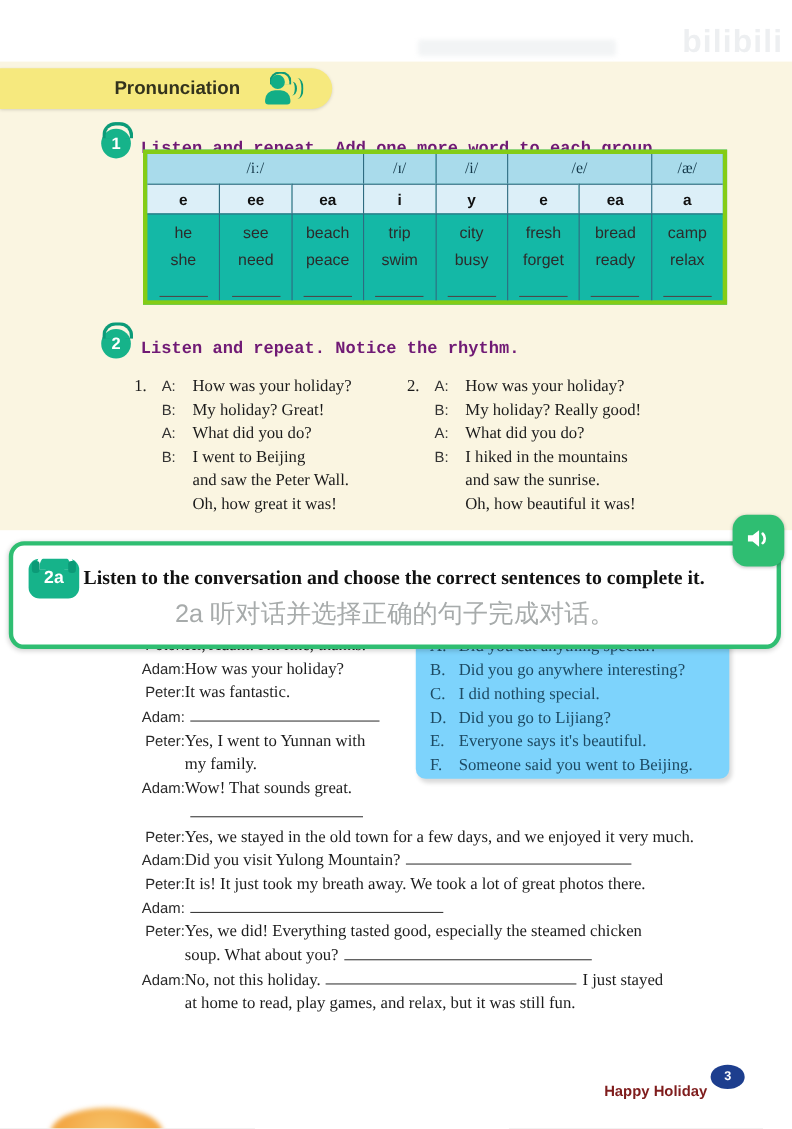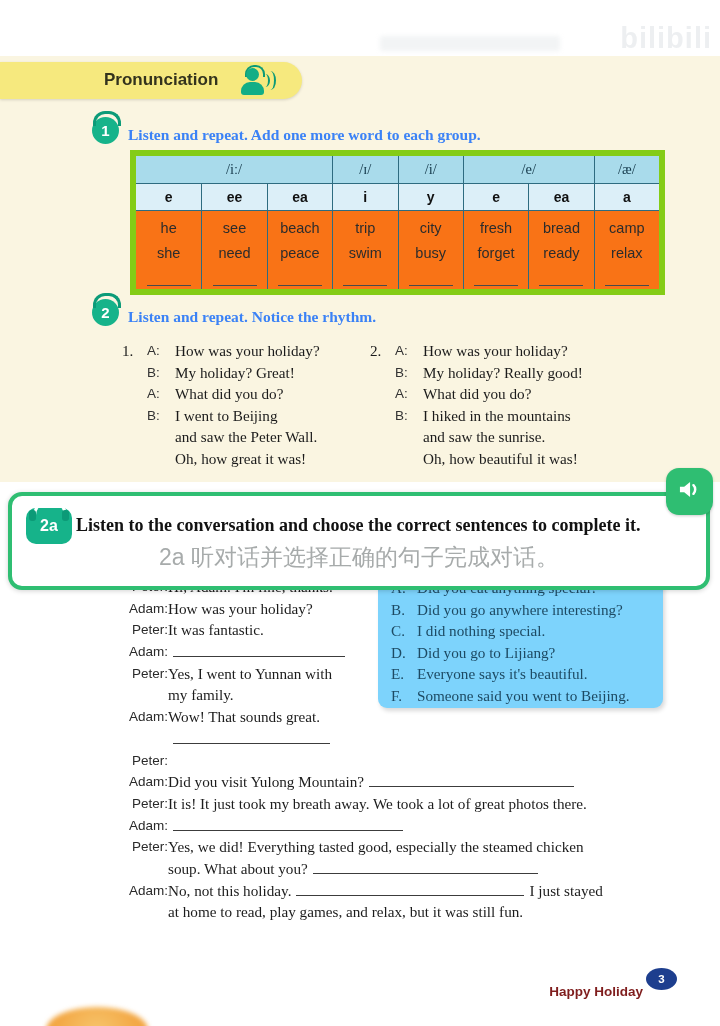--- a/index.html
+++ b/index.html
@@ -27,29 +27,29 @@
   .p-wave1{position:absolute;right:6px;top:9px;width:7px;height:13px;border-right:2.5px solid #0c9a77;border-radius:50%;}
   .p-wave2{position:absolute;right:0;top:6px;width:9px;height:19px;border-right:2.5px solid #0c9a77;border-radius:50%;}
 
   
   .marker{position:absolute;width:27px;height:27px;border-radius:50%;background:#16b38a;color:#fff;
         font-size:15px;font-weight:bold;text-align:center;line-height:27px;}
   .marker::before{content:'';position:absolute;top:-6px;left:1px;width:22px;height:12px;
         border:3px solid #0b9b78;border-bottom:none;border-radius:12px 12px 0 0;}
   #s1-marker{left:92px;top:117px;}
   #s2-marker{left:92px;top:299px;}
-  .instruction{position:absolute;font-size:15.5px;font-weight:bold;color:#3b82f6;white-space:nowrap;
-        font-family:Liberation Serif, serif;}
+  .instruction{position:absolute;font-size:15.5px;font-weight:bold;color:#701a75;white-space:nowrap;
+        font-family:Liberation Mono, monospace;}
   #s1-instruction{left:128px;top:126px;}
   #s2-instruction{left:128px;top:308px;}
 
   
-  #phonics-table{position:absolute;left:130px;top:150px;width:523px;display:grid;
+  #phonics-table{position:absolute;left:130px;top:136px;width:523px;display:grid;
         grid-template-columns:repeat(8,1fr);grid-template-rows:27px 27px 79px;
-        border:6px solid #84cc16;background:#f97316;}
+        border:4px solid #84cc16;background:#14b8a6;}
   .pt-cell{border-left:1px solid #2e6b80;text-align:center;overflow:hidden;}
   .pt-cell.no-l{border-left:none;}
   .pt-phoneme{background:#a9dbeb;font-family:"Liberation Serif",serif;font-size:14.5px;color:#14384a;line-height:27px;}
   .pt-spelling{background:#dceff8;border-top:1px solid #2e6b80;font-size:14px;font-weight:bold;color:#101010;line-height:27px;}
   .pt-wordcol{border-top:1px solid #2e6b80;padding-top:5px;font-size:14.5px;color:#2c2c2c;}
   .pt-word{line-height:25px;}
   .pt-blank{display:inline-block;width:44px;height:13px;border-bottom:1.4px solid #4a4a4a;margin-top:6px;}
 
   
   .dcol{position:absolute;top:340px;}
@@ -246,20 +246,21 @@
       <div class="conv-line">
         <div class="conv-name">Adam:</div>
         <div class="conv-txt"><span>Wow! That sounds great.</span></div>
       </div>
       <div class="conv-line">
         <div class="conv-name"></div>
         <div class="conv-txt"><span class="conv-blank" style="width: 157px;"></span></div>
       </div>
       <div class="conv-line">
         <div class="conv-name">Peter:</div>
+        <div class="conv-txt"><span>Yes, we stayed in the old town for a few days, and we enjoyed it very much.</span></div>
       </div>
       <div class="conv-line">
         <div class="conv-name">Adam:</div>
         <div class="conv-txt"><span>Did you visit Yulong Mountain?</span><span class="conv-blank" style="width: 205px;"></span></div>
       </div>
       <div class="conv-line">
         <div class="conv-name">Peter:</div>
         <div class="conv-txt"><span>It is! It just took my breath away. We took a lot of great photos there.</span></div>
       </div>
       <div class="conv-line">

